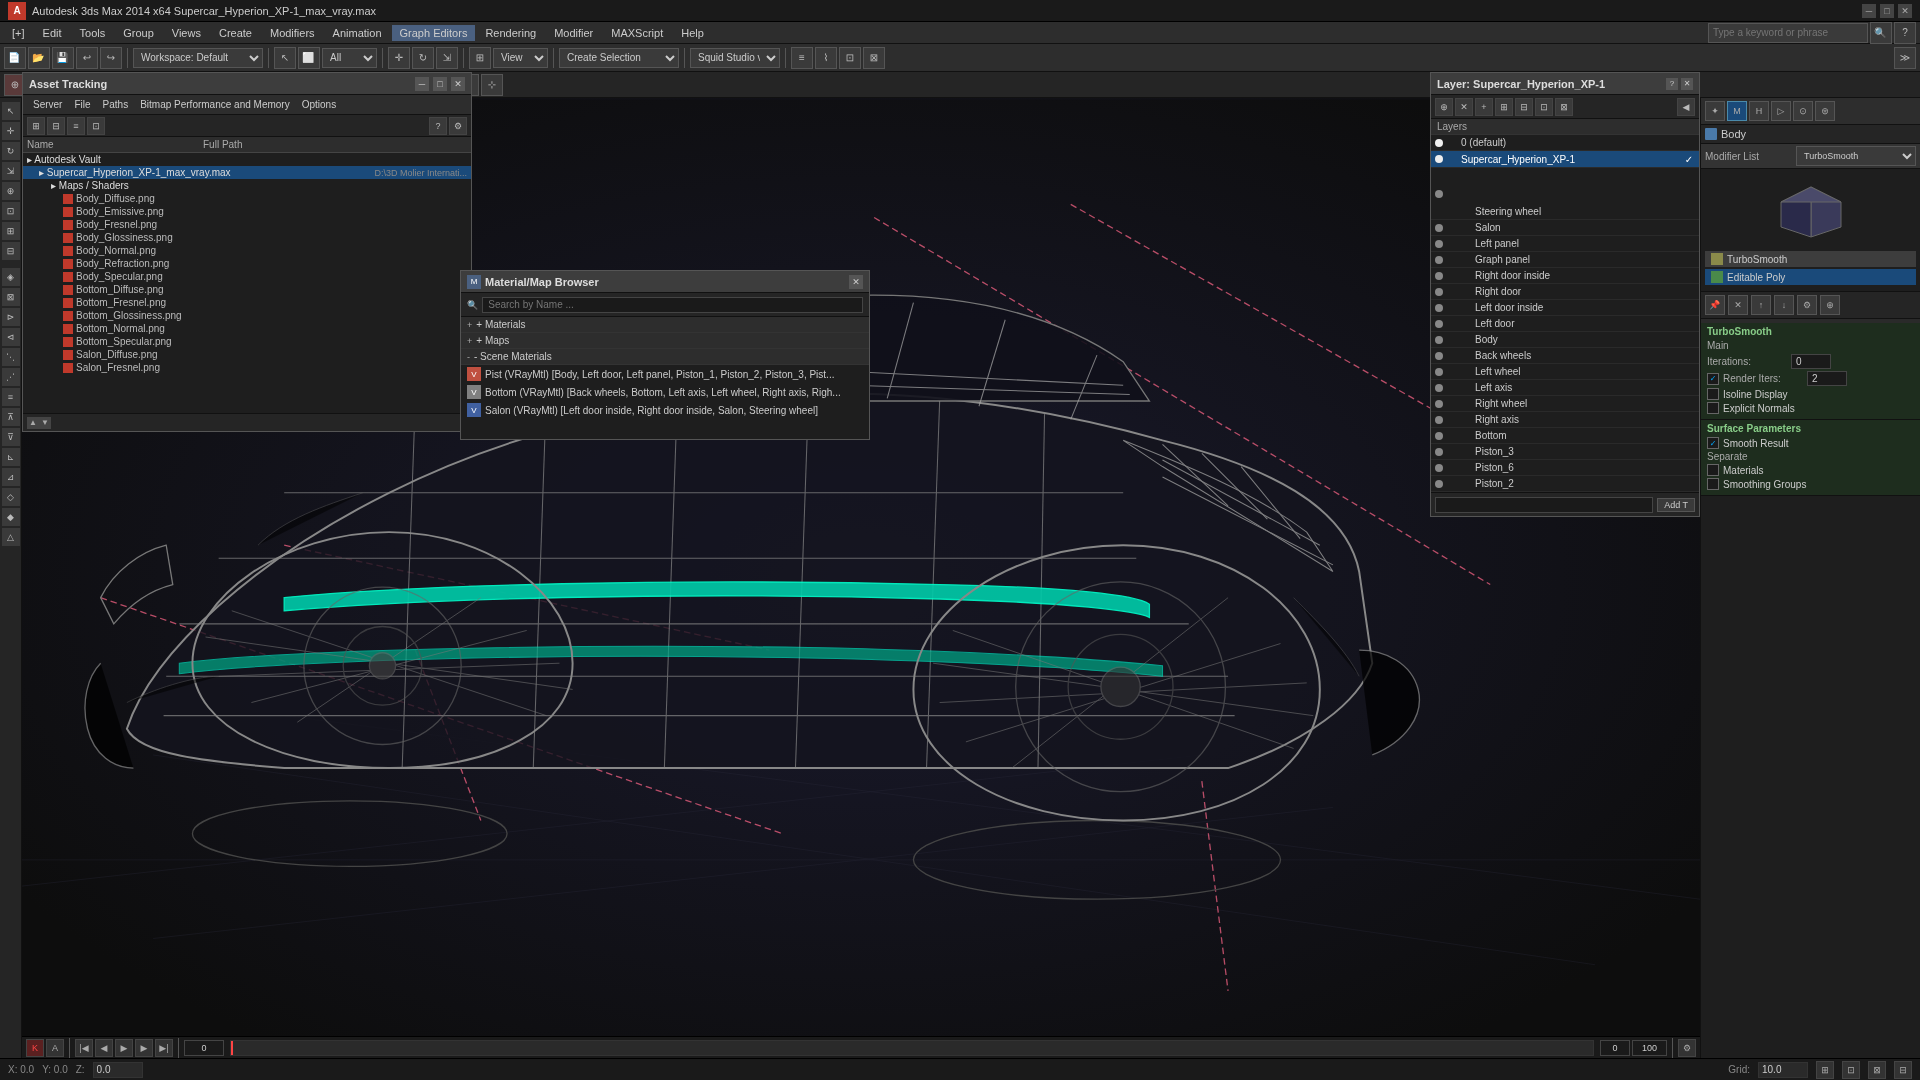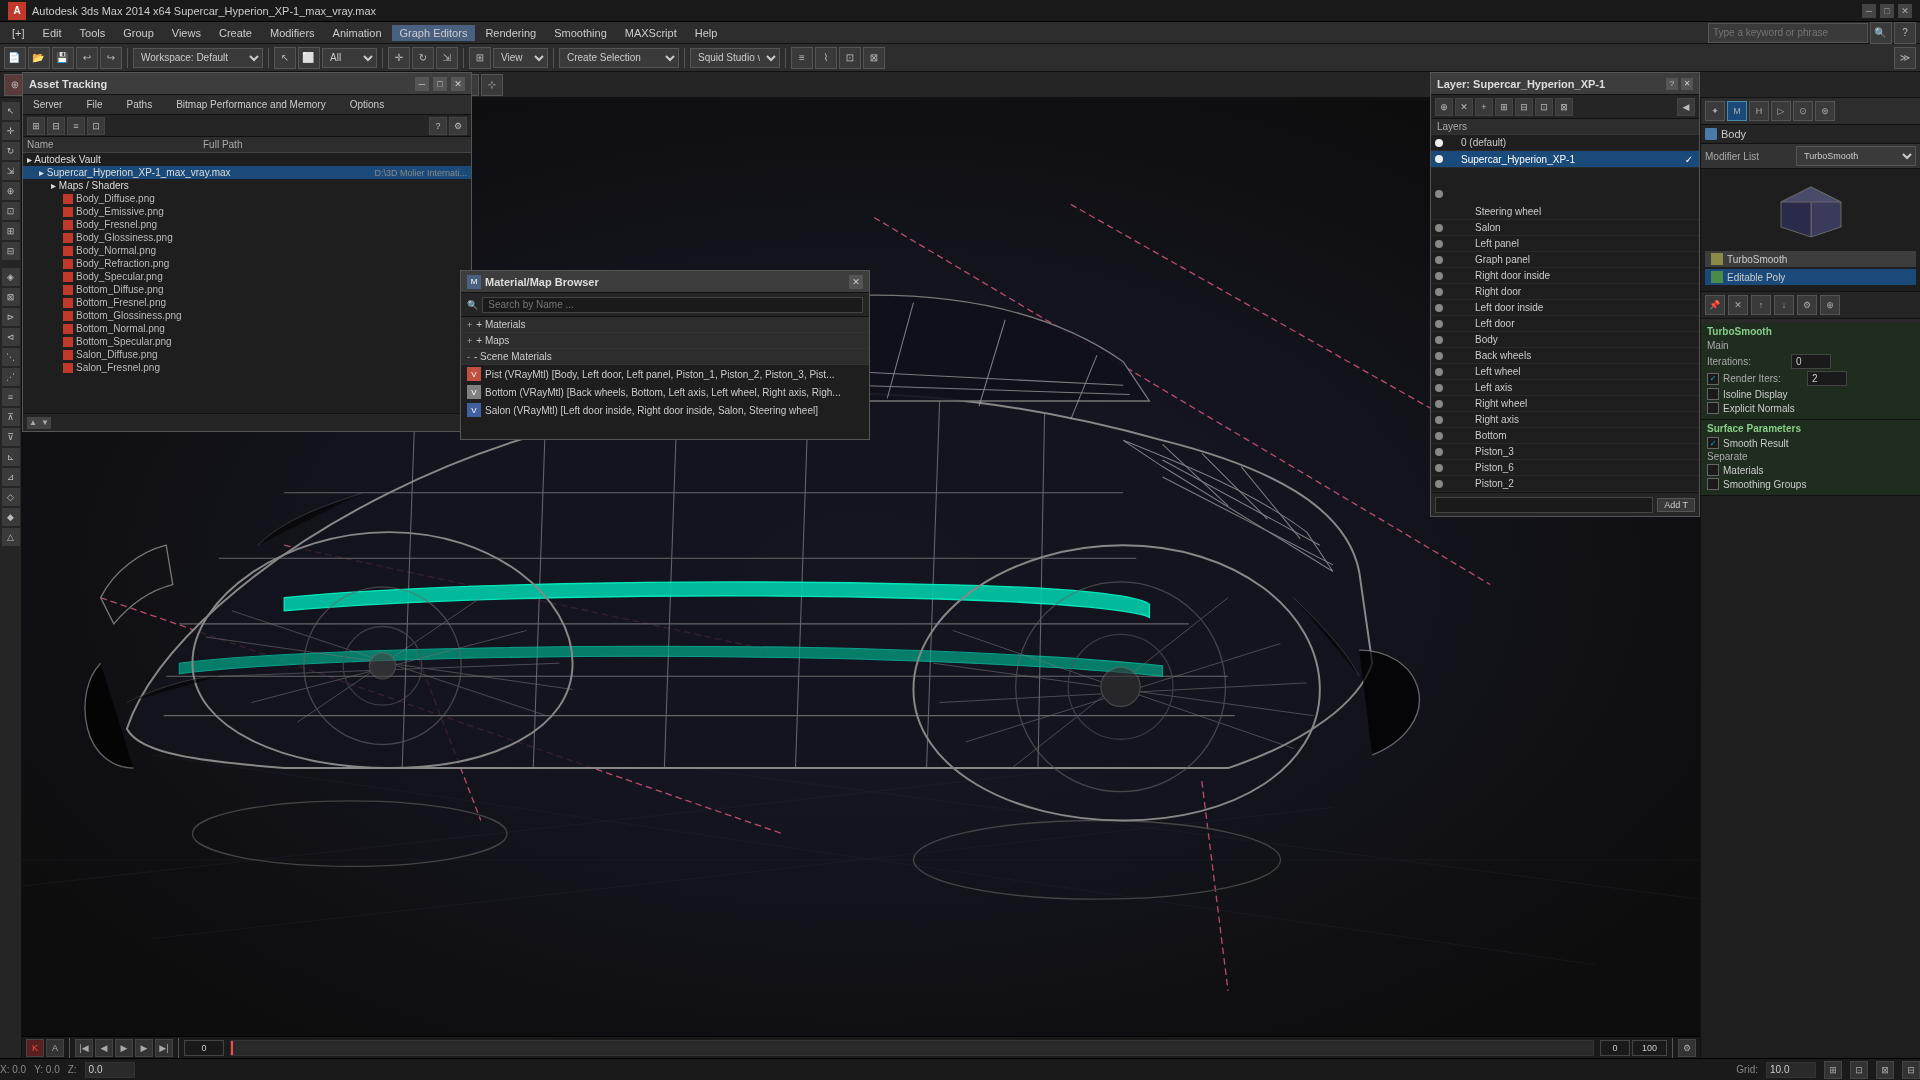--- a/index.html
+++ b/index.html
@@ -243,21 +243,21 @@
       background: #555;
       display: flex; align-items: center; justify-content: center;
       font-size: 9px; color: #ccc; cursor: pointer;
     }
     .panel-menu-bar {
       height: 20px;
       background: #2d2d2d;
       display: flex;
       align-items: center;
       padding: 0 4px;
-      gap: 12px;
+      gap: 0;
       border-bottom: 1px solid #111;
     }
     .panel-menu-item {
       padding: 1px 6px;
       font-size: 10px;
       color: #ccc;
       cursor: pointer;
     }
     .panel-toolbar {
       height: 22px;
@@ -543,21 +543,21 @@
   <div class="menu-item">[+]</div>
   <div class="menu-item">Edit</div>
   <div class="menu-item">Tools</div>
   <div class="menu-item">Group</div>
   <div class="menu-item">Views</div>
   <div class="menu-item">Create</div>
   <div class="menu-item">Modifiers</div>
   <div class="menu-item">Animation</div>
   <div class="menu-item active">Graph Editors</div>
   <div class="menu-item">Rendering</div>
-  <div class="menu-item">Smoothing</div>
+  <div class="menu-item">Modifier</div>
   <div class="menu-item">MAXScript</div>
   <div class="menu-item">Help</div>
   <div style="flex:1"></div>
   <input class="tb-input" style="width: 160px;" placeholder="Type a keyword or phrase">
   <div class="tb-btn">🔍</div>
   <div class="tb-btn">?</div>
 </div>
 
 <div id="toolbar">
 
@@ -924,21 +924,21 @@
         <div class="rp-checkbox"></div>
         <span>Smoothing Groups</span>
       </div>
     </div>
 
 
     <div style="flex:1;background:#1e1e1e;"></div>
   </div>
 </div>
 
-<div id="coord-bar" style="height:22px;background:#1a1a1a;display:flex;align-items:center;padding:0 0;gap:8px;border-top:1px solid #000;position:fixed;bottom:0;left:0;right:0;">
+<div id="coord-bar" style="height:22px;background:#1a1a1a;display:flex;align-items:center;padding:0 8px;gap:8px;border-top:1px solid #000;position:fixed;bottom:0;left:0;right:0;">
   <span style="font-size:10px;color:#888;">X: 0.0</span>
   <span style="font-size:10px;color:#888;">Y: 0.0</span>
   <span style="font-size:10px;color:#888;">Z:</span>
   <input style="width: 50px; height: 16px; background: rgb(42, 42, 42); border: 1px solid rgb(51, 51, 51); color: rgb(204, 204, 204); font-size: 10px; padding: 0px 3px;" value="0.0">
   <div style="flex:1;"></div>
   <span style="font-size:10px;color:#888;">Grid:</span>
   <input style="width: 50px; height: 16px; background: rgb(42, 42, 42); border: 1px solid rgb(51, 51, 51); color: rgb(204, 204, 204); font-size: 10px; padding: 0px 3px;" value="10.0">
   <div class="anim-btn">⊞</div>
   <div class="anim-btn">⊡</div>
   <div class="anim-btn">⊠</div>

